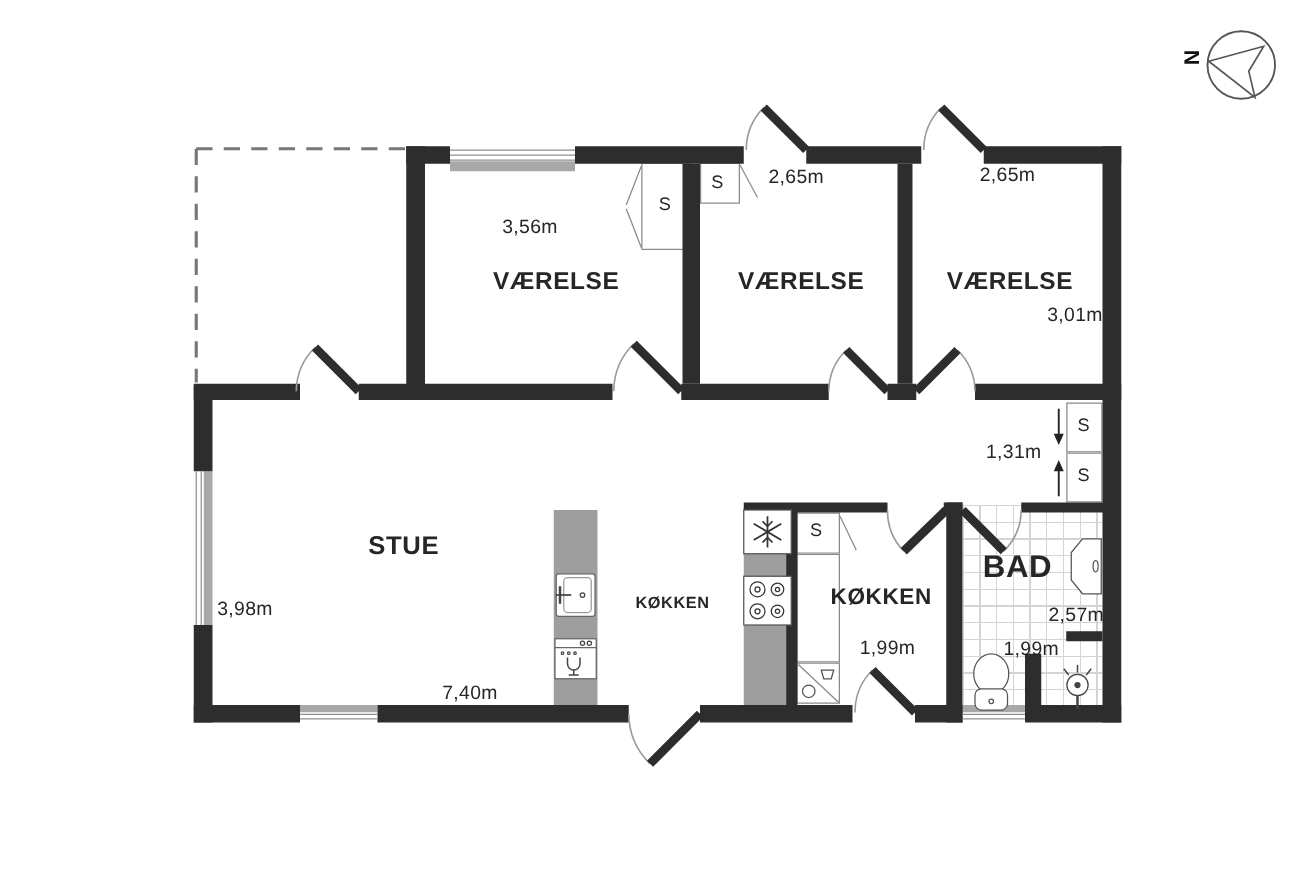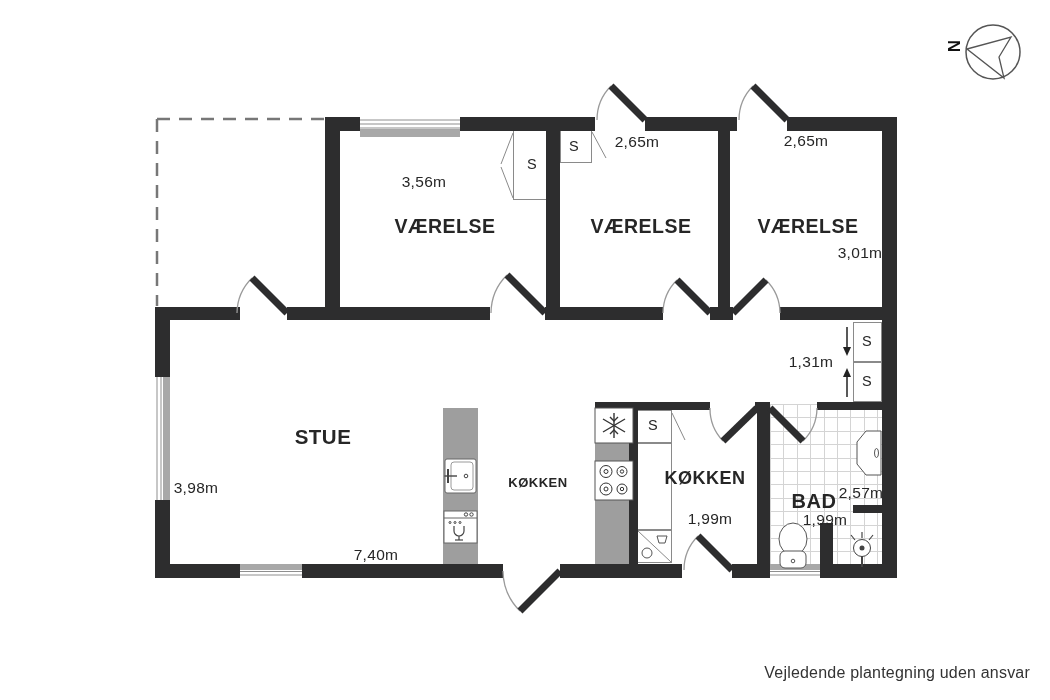--- a/index.html
+++ b/index.html
@@ -216,33 +216,32 @@
       <text x="954" y="46" transform="rotate(-90 954 46)" text-anchor="middle" dominant-baseline="central" font-size="17" font-weight="bold" fill="#111" font-family="Liberation Sans, DejaVu Sans, sans-serif">N</text>
     </g>
   </svg>
 
   <span class="lbl room" style="left:445px;top:226px;">VÆRELSE</span>
   <span class="lbl room" style="left:641px;top:226px;">VÆRELSE</span>
   <span class="lbl room" style="left:808px;top:226px;">VÆRELSE</span>
   <span class="lbl" style="left:323px;top:437px;font-size:20.5px;">STUE</span>
   <span class="lbl" style="left:538px;top:482px;font-size:13px;">KØKKEN</span>
   <span class="lbl" style="left:705px;top:478px;font-size:18px;">KØKKEN</span>
-  <span class="lbl" style="left:814px;top:501px;font-size:20px;">BAD</span>
+  <span class="lbl" style="left:814px;top:454px;font-size:25px;">BAD</span>
 
   <span class="lbl meas" style="left:424px;top:142px;margin-top:40px;">3,56m</span>
   <span class="lbl meas" style="left:637px;top:142px;">2,65m</span>
   <span class="lbl meas" style="left:806px;top:141px;">2,65m</span>
   <span class="lbl meas" style="left:860px;top:253px;">3,01m</span>
   <span class="lbl meas" style="left:811px;top:362px;">1,31m</span>
   <span class="lbl meas" style="left:196px;top:488px;">3,98m</span>
   <span class="lbl meas" style="left:376px;top:555px;">7,40m</span>
   <span class="lbl meas" style="left:710px;top:519px;">1,99m</span>
   <span class="lbl meas" style="left:861px;top:493px;">2,57m</span>
   <span class="lbl meas" style="left:825px;top:520px;">1,99m</span>
 
   <span class="lbl s" style="left:532px;top:164px;">S</span>
   <span class="lbl s" style="left:574px;top:146px;">S</span>
   <span class="lbl s" style="left:867px;top:341px;">S</span>
   <span class="lbl s" style="left:867px;top:381px;">S</span>
   <span class="lbl s" style="left:653px;top:425px;">S</span>
 
-  <div class="footer">Vejledende plantegning uden ansvar</div>
 </div>
 
 </body></html>

